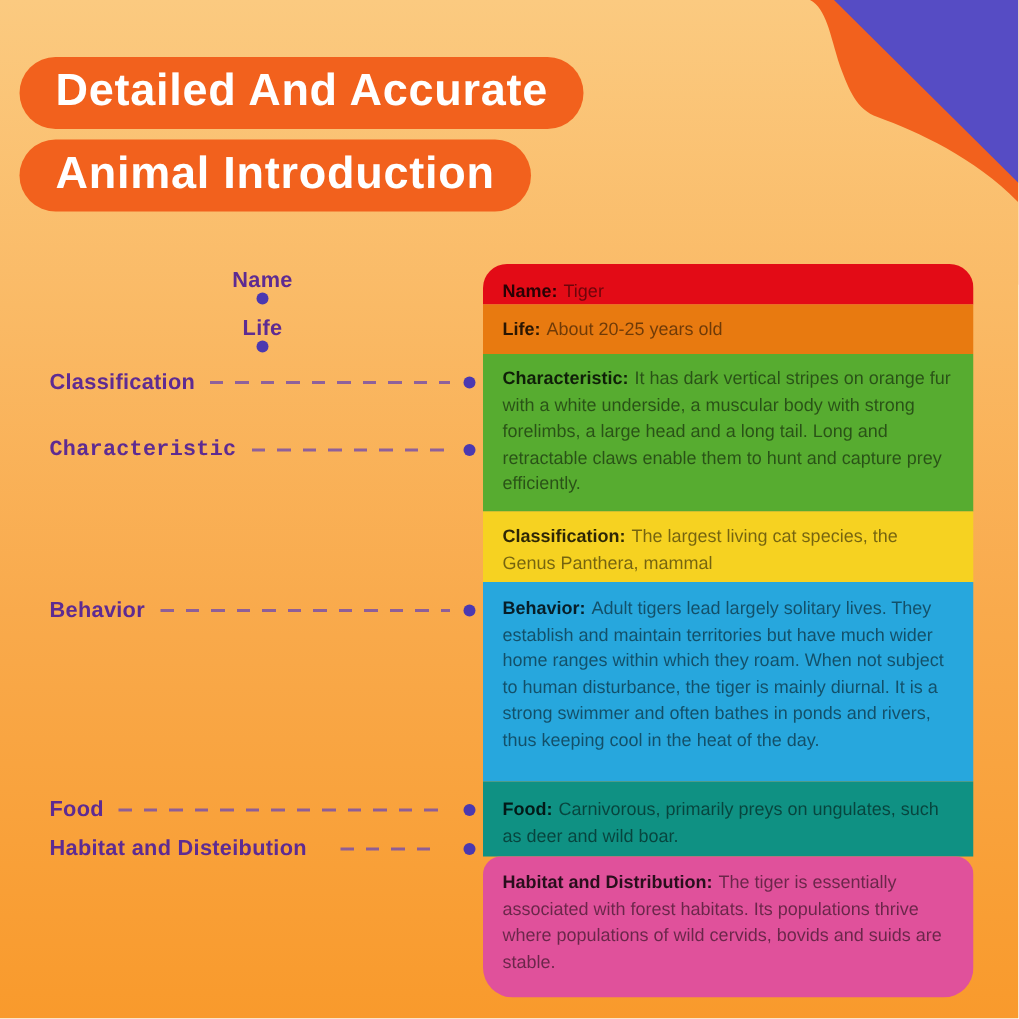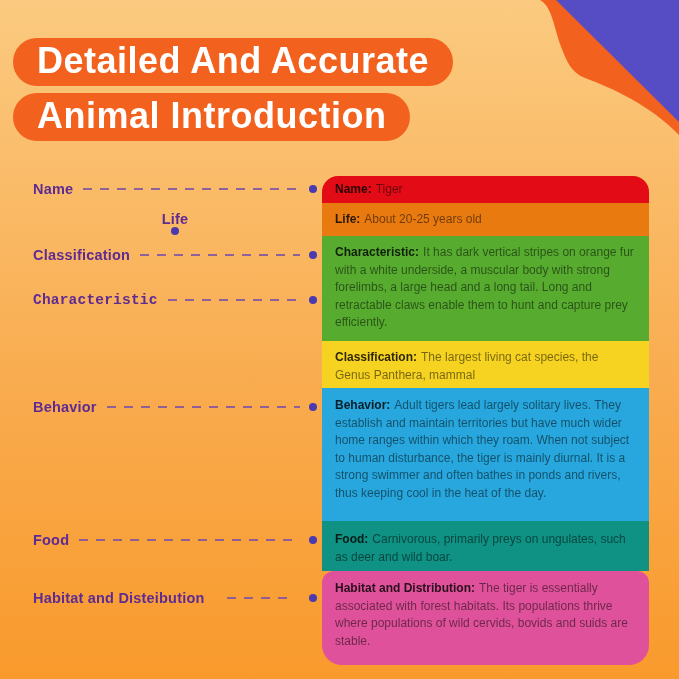--- a/index.html
+++ b/index.html
@@ -7,21 +7,21 @@
   .stage {
     position: relative; width: 679px; height: 679px; overflow: hidden;
     background: linear-gradient(180deg, #fbca80 0%, #f9aa4c 60%, #f99a2c 100%);
     font-family: "Liberation Sans", sans-serif;
   }
   svg.corner { position: absolute; inset: 0; width: 679px; height: 679px; pointer-events: none; }
 
   .pill {
     position: absolute; left: 13px; display: inline-block;
     background: #f2611d; border-radius: 30px; padding: 6px 24px 8px 24px;
-    color: #ffffff; font-weight: 700; font-size: 36px; line-height: 34px;
+    color: #ffffff; font-weight: 700; font-size: 30px; line-height: 34px;
     letter-spacing: 0.5px; white-space: nowrap;
   }
   .pill1 { top: 38px; }
   .pill2 { top: 93px; }
 
   .connector {
     position: absolute; left: 33px; width: 284px; height: 20px;
     display: flex; align-items: center;
   }
   .connector .lbl {
@@ -29,34 +29,34 @@
     letter-spacing: 0.2px;
   }
   .connector .dash {
     flex: 1; height: 2.5px; margin: 0 9px 0 10px; align-self: center;
     background: repeating-linear-gradient(to right, #7c52a5 0, #7c52a5 9px, transparent 9px, transparent 17px);
     opacity: 0.85;
   }
   .connector .dot {
     width: 8px; height: 8px; border-radius: 50%; background: #4b39b0; flex: none;
   }
-  .c0 { top: 179px; } .c1 { top: 211px; flex-direction: column; } .c2 { top: 245px; } .c3 { top: 290px; font-family: Liberation Mono, monospace; }
-  .c4 { top: 397px; } .c5 { top: 530px; } .c6 { top: 588px; gap: 12px; }
+  .c0 { top: 179px; flex-direction: column; } .c1 { top: 211px; flex-direction: column; } .c2 { top: 245px; } .c3 { top: 290px; font-family: Liberation Mono, monospace; }
+  .c4 { top: 397px; } .c5 { top: 530px; } .c6 { top: 556px; gap: 12px; }
 
   .card {
     position: absolute; left: 322px; top: 176px; width: 327px;
     border-radius: 16px 16px 20px 20px; overflow: hidden;
   }
   .row {
     width: 100%; overflow: hidden; padding: 0 13px;
     font-size: 12px; line-height: 17.5px; color: rgba(0,0,0,0.52);
   }
   .row b { color: rgba(0,0,0,0.82); font-weight: 700; margin-right: 4px; }
   .single { display: flex; align-items: center; }
-  .r0 { height: 27px;  background: #e30b16; }
+  .r0 { height: 27px;  background: #e30b16; align-items: flex-end; }
   .r1 { height: 33px;  background: #e87a10; }
   .r2 { height: 47px;  background: #f6d221; padding-top: 8px; }
   .r3 { height: 105px; background: #57ac30; padding-top: 8px; }
   .r4 { height: 133px; background: #27a7dd; padding-top: 9px; }
   .r5 { height: 50px;  background: #0f9183; padding-top: 10px; }
   .r6 { height: 94px;  background: #e0519b; padding-top: 9px; border-radius: 12px; }
 </style>
 </head>
 <body>
 

